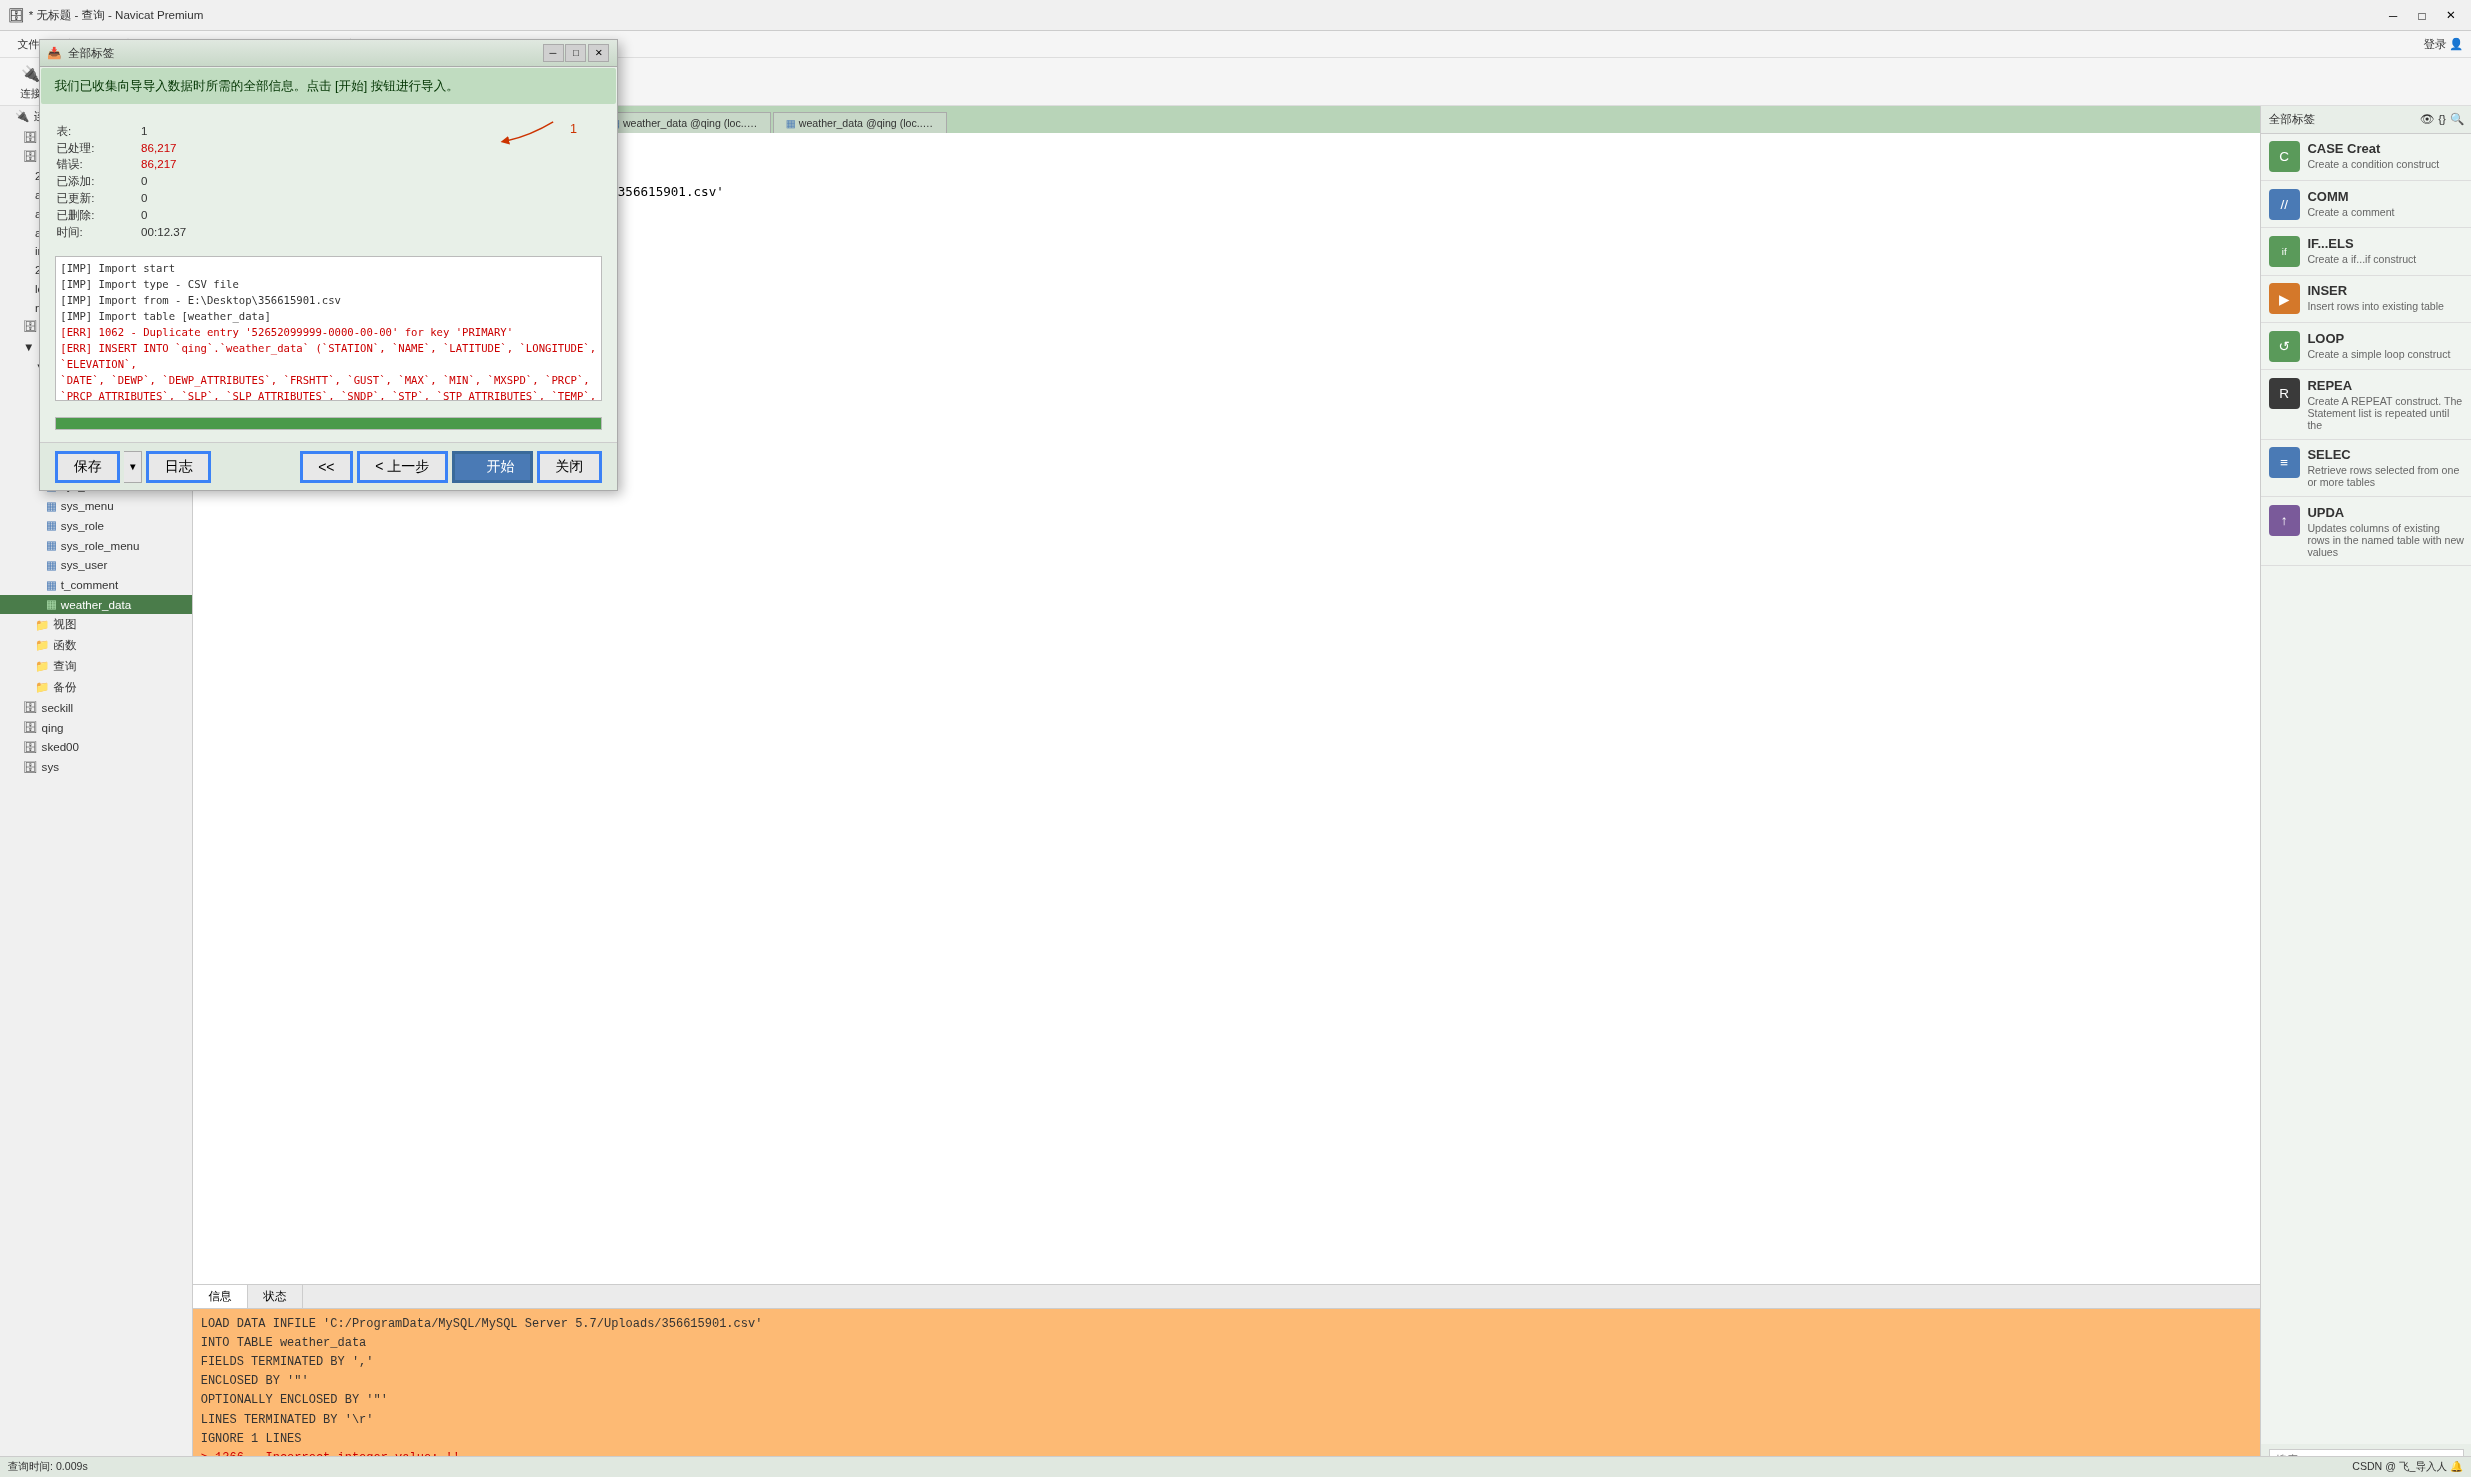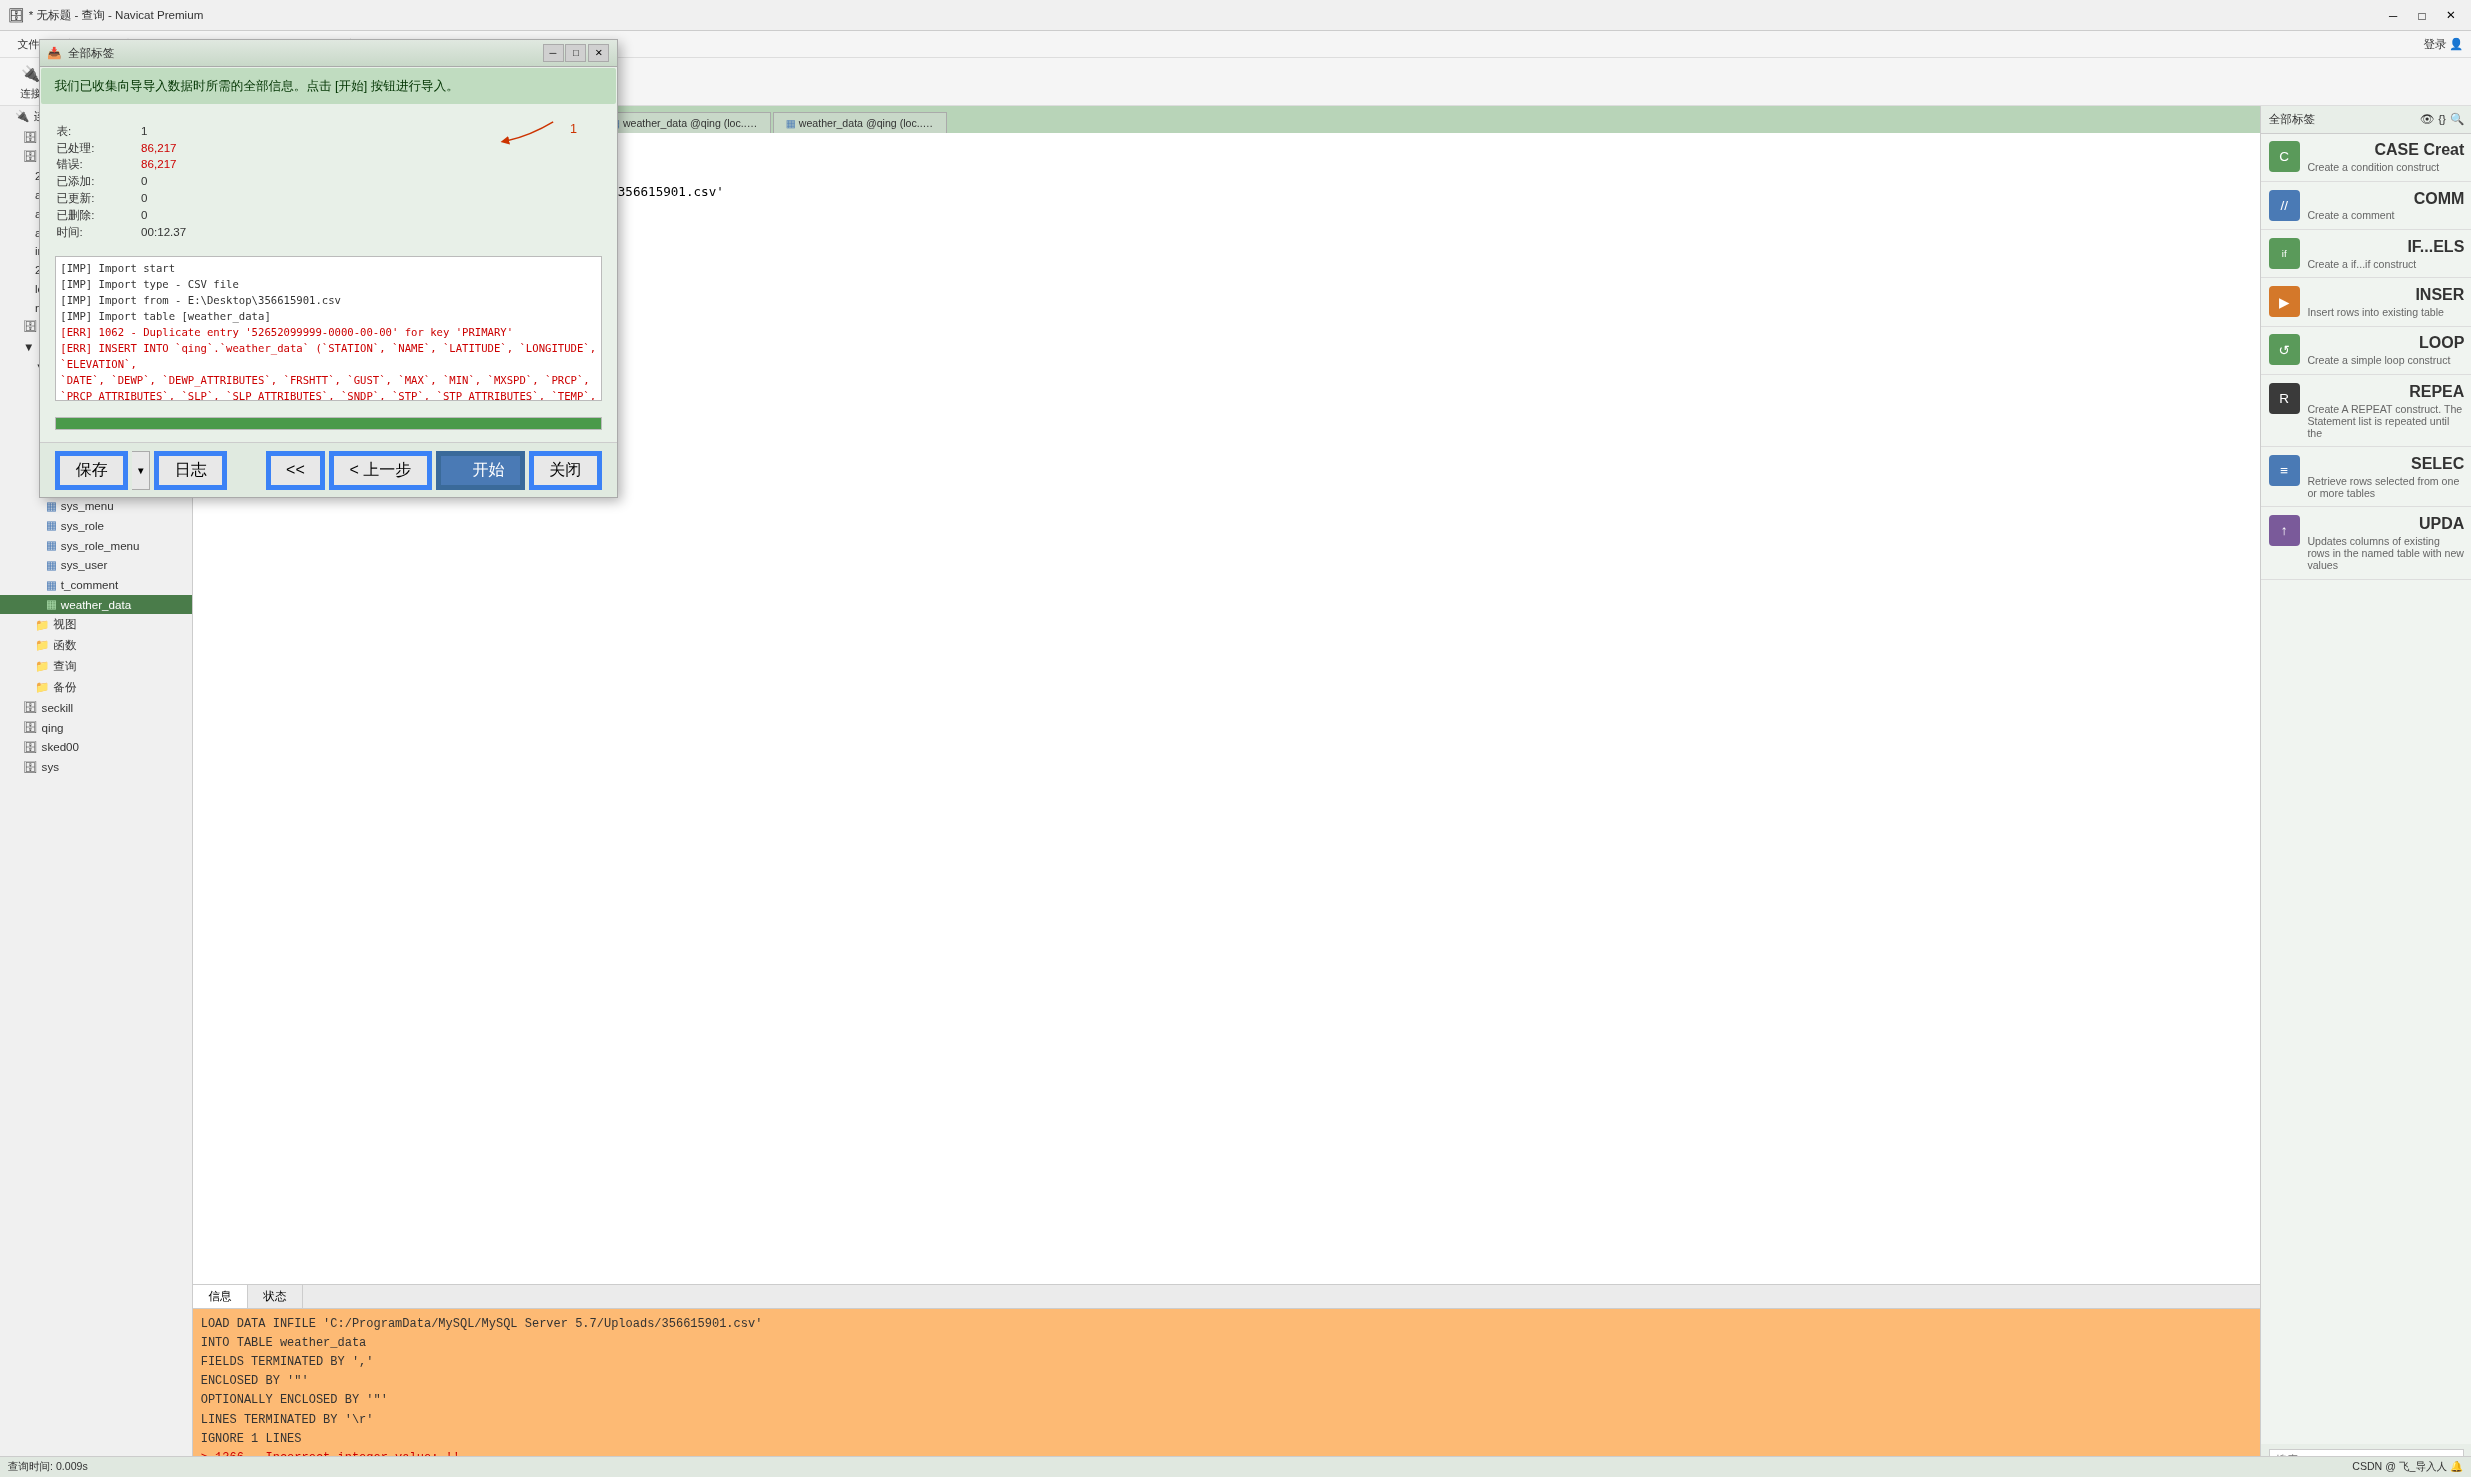--- a/index.html
+++ b/index.html
@@ -264,23 +264,22 @@
     .snippet-icon.green { background: #5a9a5a; color: white; }
     .snippet-icon.blue { background: #4a7ab5; color: white; }
     .snippet-icon.orange { background: #d4782a; color: white; }
     .snippet-icon.dark { background: #3a3a3a; color: white; }
     .snippet-icon.purple { background: #7a5a9a; color: white; }
     .snippet-info {
       flex: 1;
     }
     .snippet-title {
       font-weight: bold;
-      font-size: 16px;
-      color: #333;
-      text-align: right;
+      font-size: 13px;
+      color: #333;
     }
     .snippet-desc {
       font-size: 10.6px;
       color: #666;
       margin-top: 1.9px;
     }
 
     
     .dialog-overlay {
       position: absolute;
@@ -389,23 +388,23 @@
       justify-content: space-between;
       align-items: center;
       border-top: 1px solid #ccc;
       background: #e0eae0;
     }
     .footer-left { display: flex; gap: 3.9px; }
     .footer-right { display: flex; gap: 3.9px; }
     .footer-btn {
       padding: 3.9px 15.4px;
       background: #e8e8e8;
-      border: 5px solid #3b82f6;
-      cursor: pointer;
-      font-size: 16px;
+      border: 3px solid #3b82f6;
+      cursor: pointer;
+      font-size: 14px;
     }
     .footer-btn.primary {
       background: #4a7ab5;
       color: white;
       border-color: #3a6a9a;
       padding-left: 32px;
     }
     .footer-btn-dropdown {
       padding: 3.9px 3.9px;
       background: #e8e8e8;

